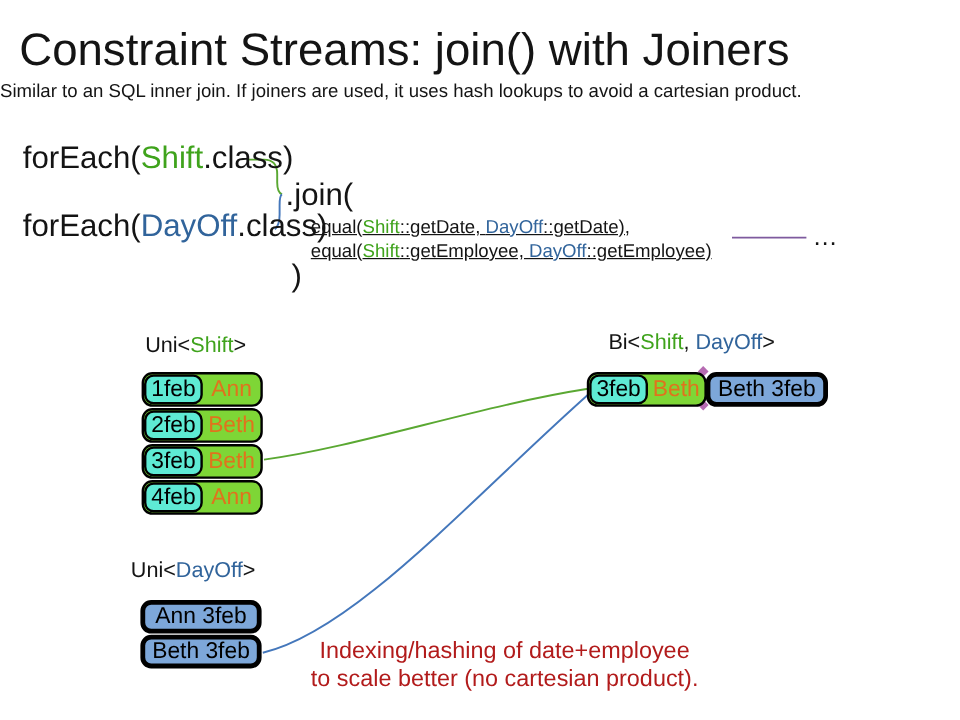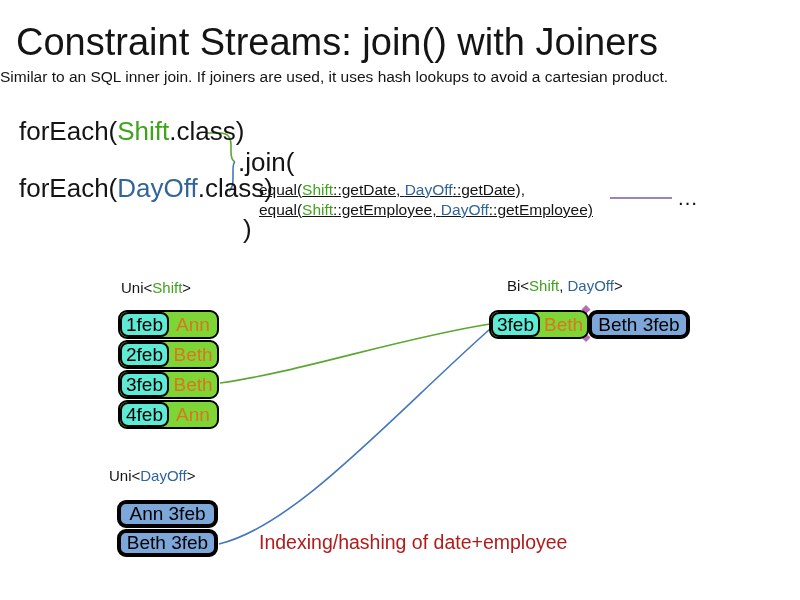--- a/index.html
+++ b/index.html
@@ -11,21 +11,21 @@
 
   .title{left:0;top:20px;width:674px;text-align:center;font-size:38px;line-height:44px;color:#141414;}
   .subtitle{left:0;top:67px;width:800px;text-align:left;font-size:15.5px;line-height:19px;color:#141414;}
 
   .code-big{font-size:26px;line-height:25px;white-space:pre;color:#141414;}
   .code-small{font-size:15.5px;line-height:20px;white-space:pre;color:#141414;text-decoration:underline;}
   .green-t{color:#3fa31c;}
   .blue-t{color:#31649b;}
   .orange-t{color:#e0731d;}
 
-  .tbl-label{font-size:15px;line-height:23px;color:#141414;white-space:pre;}
+  .tbl-label{font-size:18px;line-height:23px;color:#141414;white-space:pre;}
 
   .row-box{box-sizing:border-box;display:flex;align-items:center;
            border:2px solid #000;border-radius:9px;background:#7ed636;}
   .date-cell{box-sizing:border-box;display:flex;align-items:center;justify-content:center;
              width:49px;height:100%;border:2px solid #000;border-radius:8px;background:#5eead4;
              font-size:19px;color:#000;}
   .name-cell{flex:1;text-align:center;font-size:19px;}
   .blue-box{box-sizing:border-box;display:flex;align-items:center;justify-content:center;
             border:4px solid #000000;border-radius:9px;background:#7da7d9;font-size:19px;color:#000;}
 
@@ -89,15 +89,15 @@
     <span class="date-cell">3feb</span>
     <span class="name-cell orange-t">Beth</span>
   </div>
   <div class="abs blue-box z2" style="left:588px;top:310px;width:102px;height:29px;">Beth 3feb</div>
 
   <div class="abs tbl-label z2" style="left:109px;top:464px;"><span>Uni&lt;</span><span class="blue-t">DayOff</span><span>&gt;</span></div>
 
   <div class="abs blue-box z2" style="left:117px;top:500px;width:101px;height:28px;">Ann 3feb</div>
   <div class="abs blue-box z2" style="left:117px;top:529px;width:101px;height:28px;">Beth 3feb</div>
 
-  <div class="abs note z2" style="left:259px;top:531px;"><span>Indexing/hashing of date+employee</span><br></div>
+  <div class="abs note z2" style="left:259px;top:531px;"><span>Indexing/hashing of date+employee</span><br><span>to scale better (no cartesian product).</span></div>
 
 </div>
 
 </body></html>

